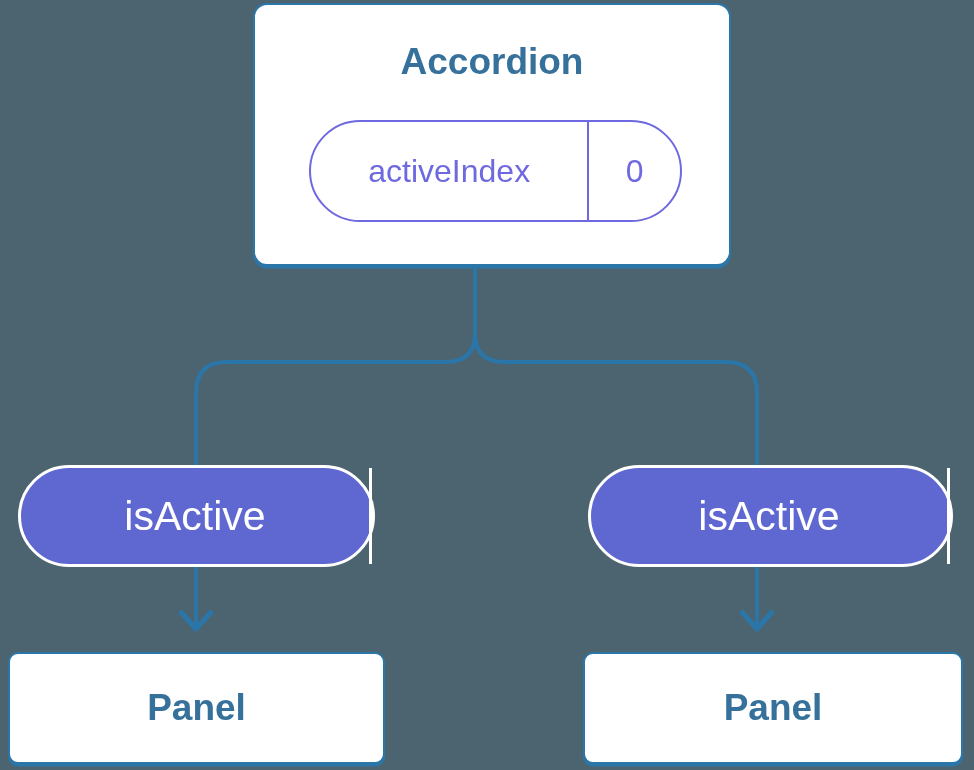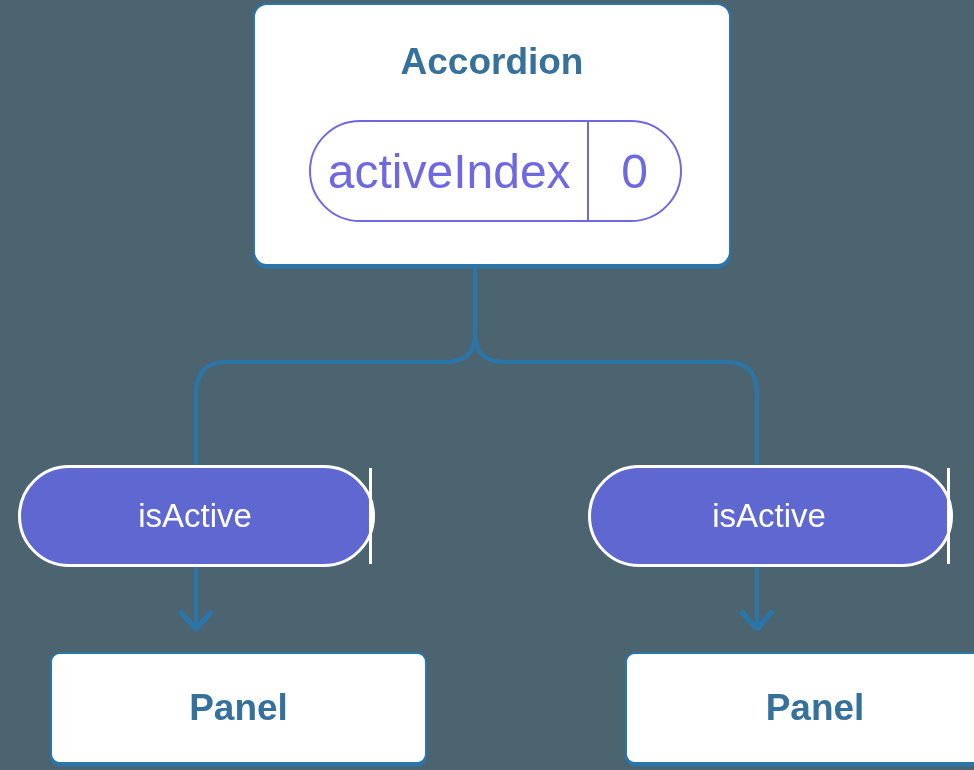--- a/index.html
+++ b/index.html
@@ -58,52 +58,51 @@
   .state-pill {
     position: absolute;
     left: 54px; top: 115px;
     width: 373px; height: 102px;
     border: 2.5px solid var(--prop-purple);
     border-radius: 51px;
     background: var(--card-bg);
     display: flex;
     align-items: stretch;
     color: var(--prop-purple);
-    font-size: 48px;
+    font-size: 32px;
   }
   .state-pill .seg-name { flex: 3.05; display: flex; align-items: center; justify-content: center; }
   .state-pill .divider { width: 2px; background: var(--prop-purple); }
   .state-pill .seg-value { flex: 1; display: flex; align-items: center; justify-content: center; }
 
   .prop-pill {
     position: absolute;
     height: 102px;
     background: var(--pill-purple);
     border: 3px solid var(--card-bg);
     border-radius: 51px;
     display: flex;
     align-items: stretch;
     color: var(--pill-purple-text);
-    font-size: 33px;
+    font-size: 41px;
   }
   .prop-pill .seg-name { flex: 1.45; display: flex; align-items: center; justify-content: center; }
   .prop-pill .divider { width: 3px; background: var(--card-bg); }
   .prop-pill .seg-value { flex: 1; display: flex; align-items: center; justify-content: center; }
   .prop-pill.left  { left: 18px;  top: 465px; width: 357px; }
   .prop-pill.right { left: 588px; top: 465px; width: 365px; }
 
   .panel-card {
     border-radius: 10px;
     display: flex;
     align-items: center;
     justify-content: center;
     font-size: 37px;
     font-weight: 600;
     color: var(--node-title);
-    margin-left: 42px;
   }
   .panel-card.left  { left: 8px;   top: 652px; width: 377px; height: 112px; }
   .panel-card.right { left: 583px; top: 652px; width: 380px; height: 112px; }
 </style>
 </head>
 <body>
 
 <div class="stage">
 
   <svg class="connectors" width="974" height="770" viewBox="0 0 974 770" xmlns="http://www.w3.org/2000/svg">

